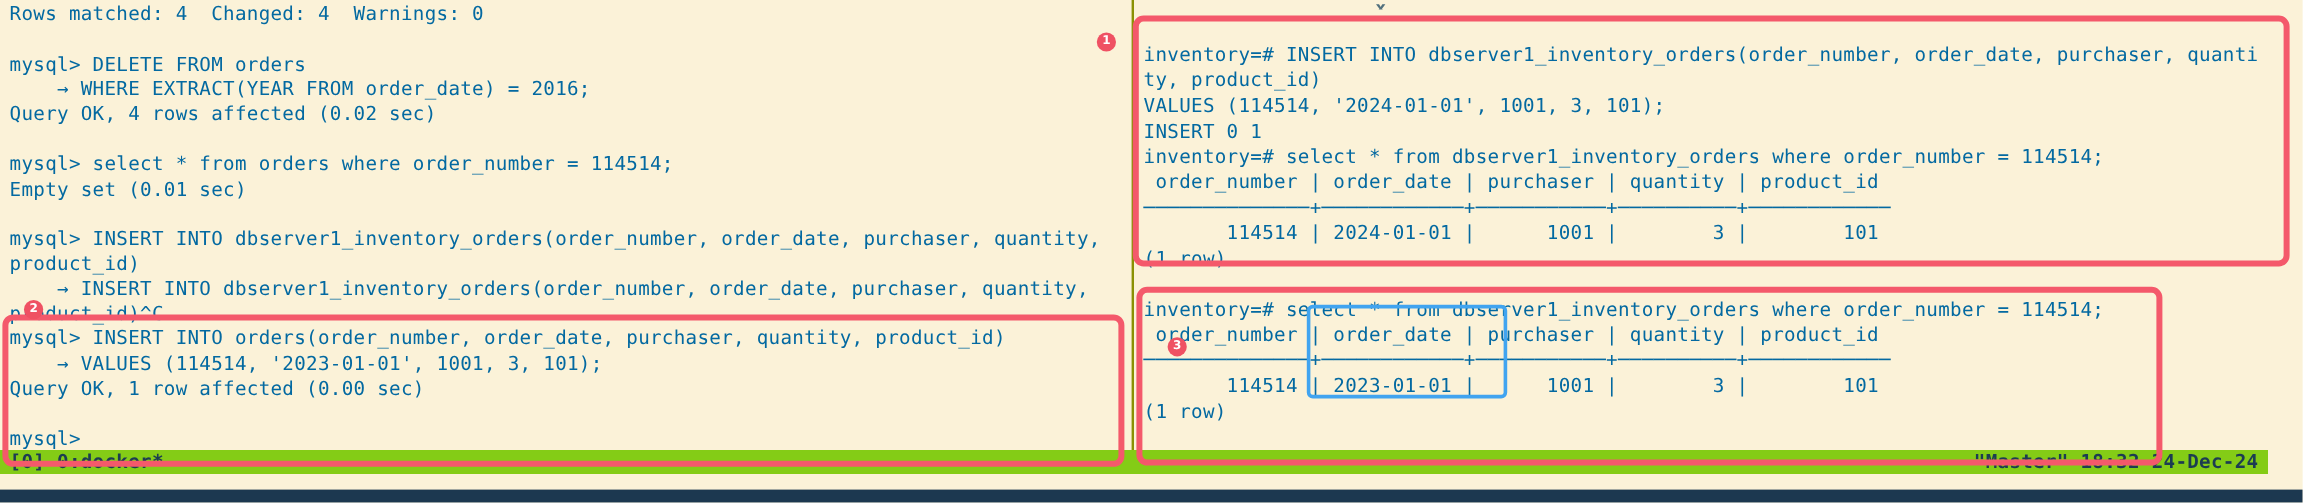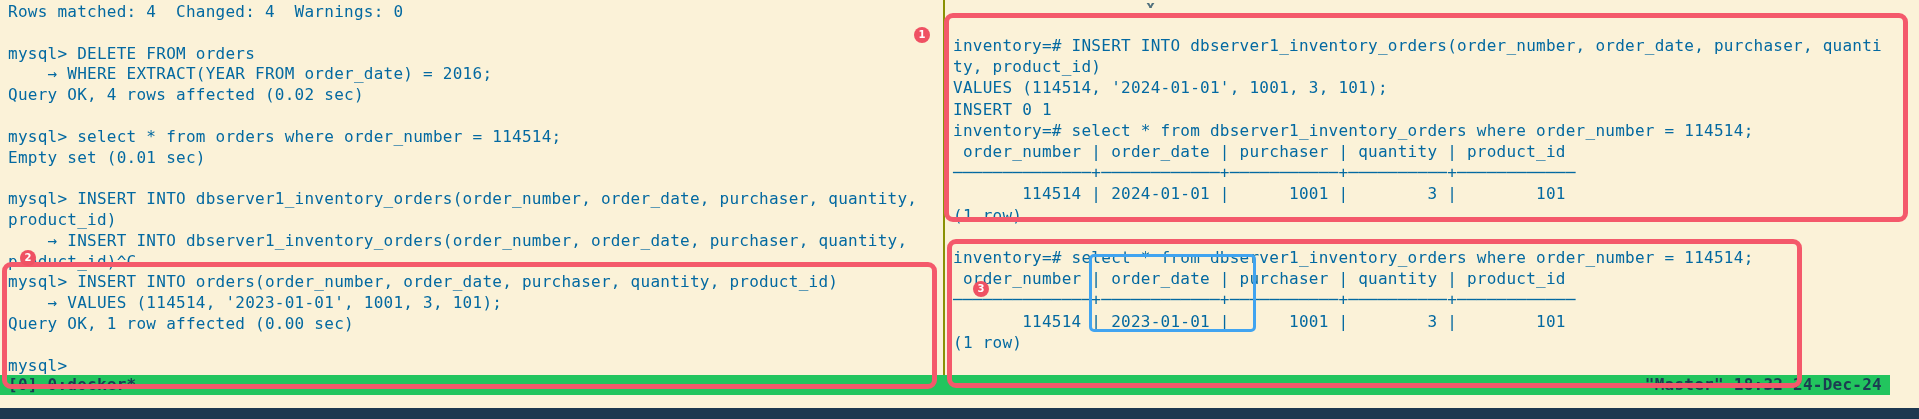--- a/index.html
+++ b/index.html
@@ -32,21 +32,21 @@
     background: #8a9104;
   }
   .stray-x {
     position: absolute;
     left: 1146px; top: 0; height: 8px; overflow: hidden;
     font-size: 15px; line-height: 15px; color: #51707d;
   }
   .statusbar {
     position: absolute;
     left: 0; top: 375px; width: 1890px; height: 20px;
-    background: #22c55e;
+    background: #84cc16;
     color: #1c3c52;
     font-size: 16px; line-height: 20px;
     display: flex; justify-content: space-between;
     padding: 0 8px;
     letter-spacing: 0.25px;
   }
   .bottombar {
     position: absolute;
     left: 0; top: 408px; width: 1919px; height: 11px;
     background: #1c3850;

